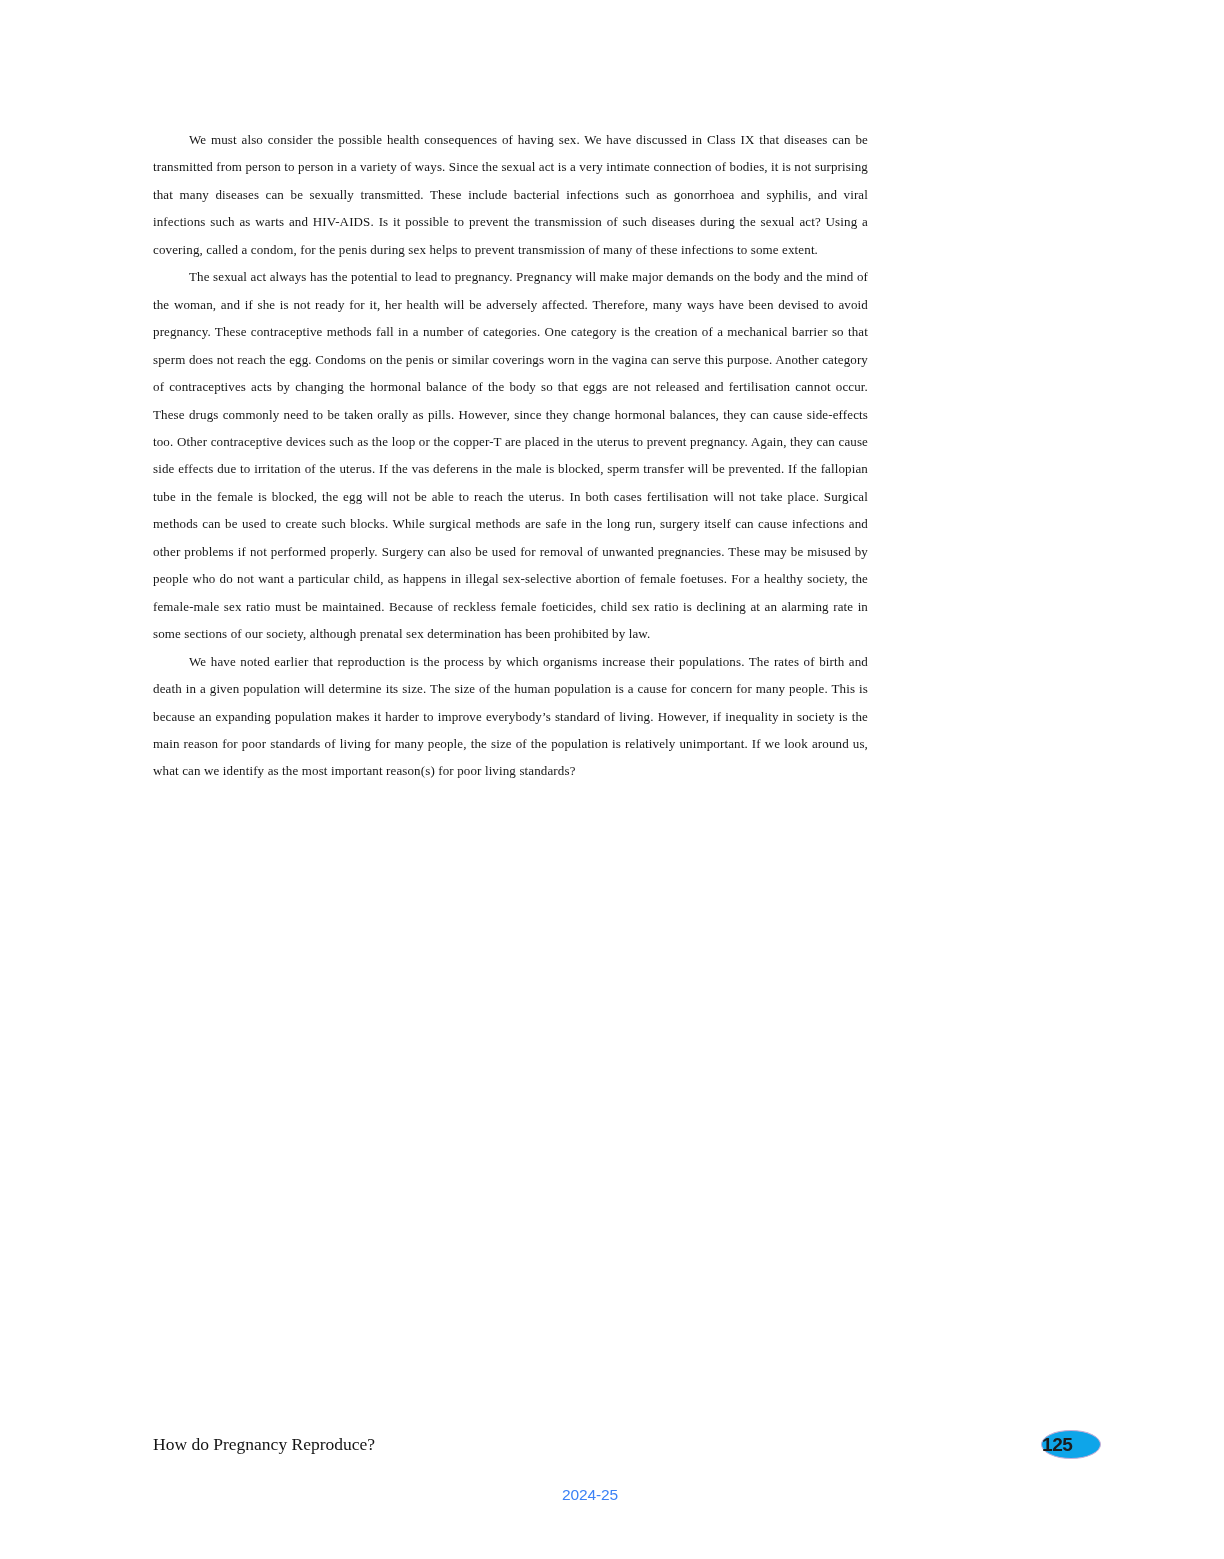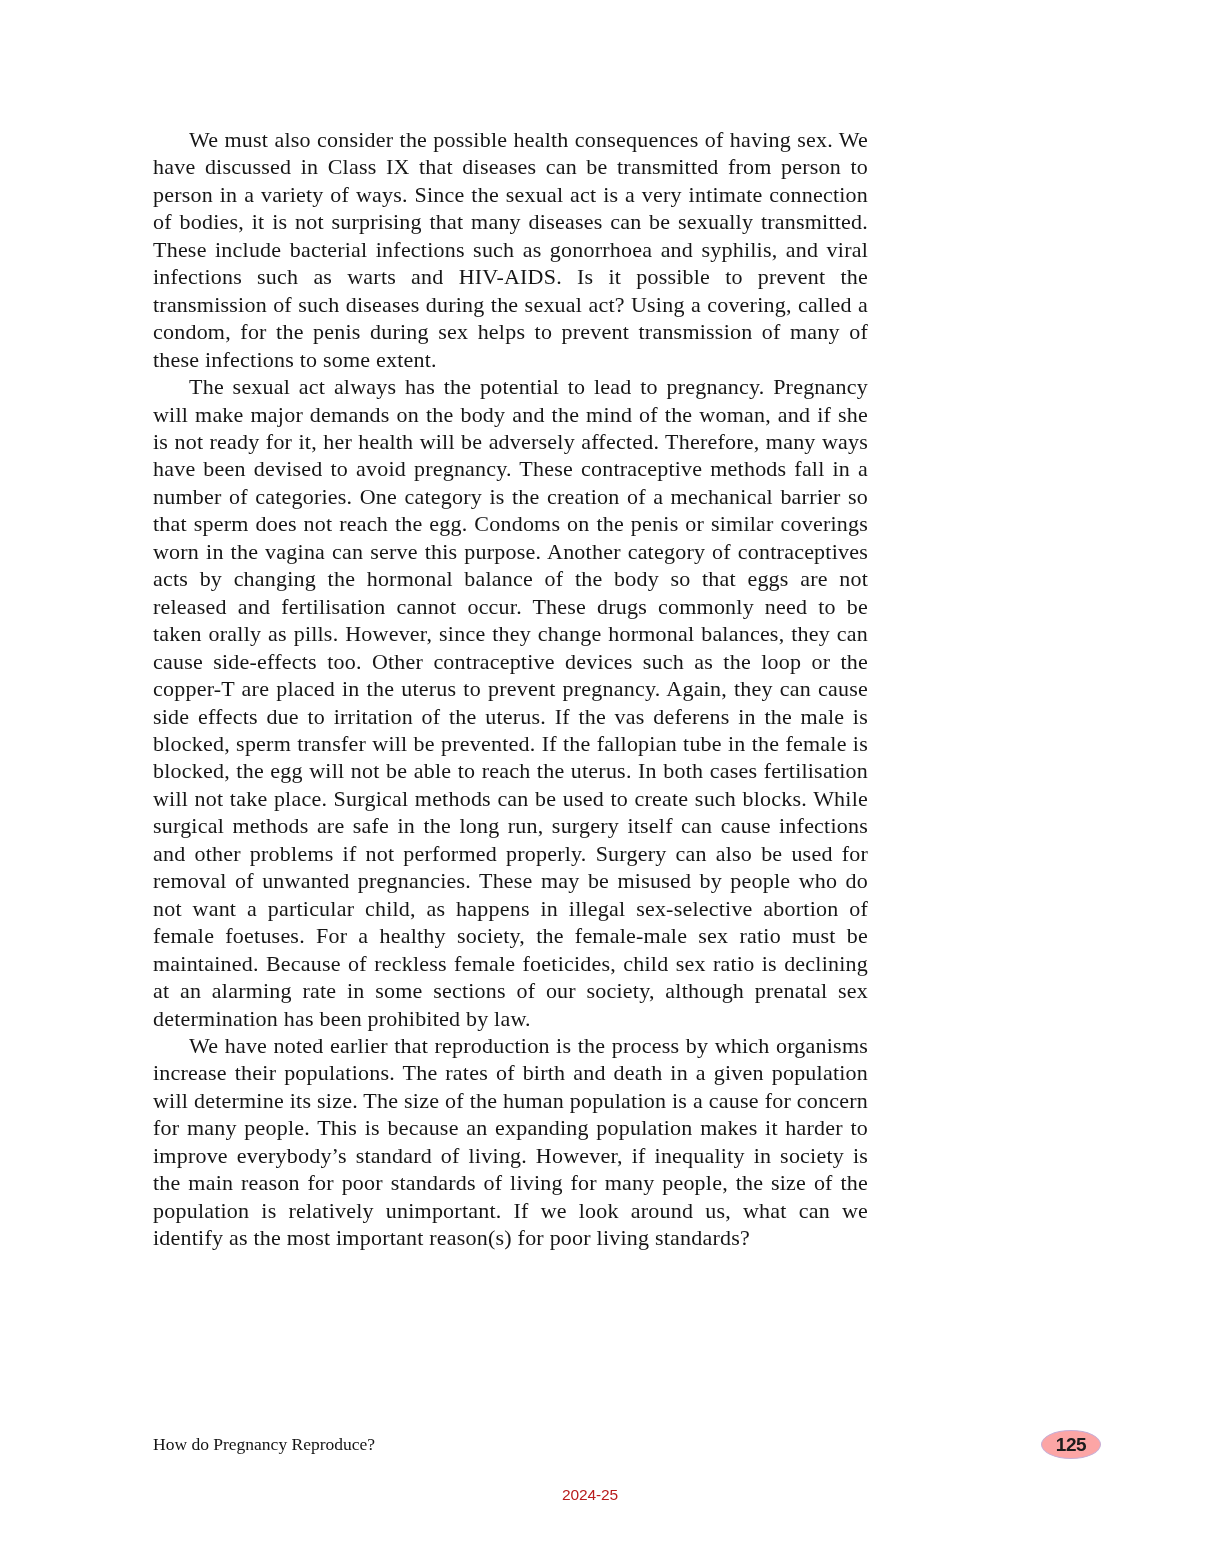--- a/index.html
+++ b/index.html
@@ -29,21 +29,21 @@
     position: absolute;
     left: 153px;
     top: 126px;
     width: 715px;
   }
 
   .para {
     margin: 0;
     text-align: justify;
     text-justify: inter-word;
-    font-size: 22px;
+    font-size: 13px;
     line-height: 27.45px;
     text-indent: 36px;
     color: #161616;
     letter-spacing: 0.01em;
     -webkit-font-smoothing: antialiased;
   }
 
   .para + .para {
     margin-top: 0;
   }
@@ -68,46 +68,45 @@
     white-space: nowrap;
   }
 
   .page-badge {
     position: absolute;
     right: 0;
     top: 0;
     width: 60px;
     height: 29px;
     border-radius: 50%;
-    background: #fca5a5;
+    background: #0ea5e9;
     border: 1px solid #c7aed6;
     box-sizing: border-box;
     display: flex;
     align-items: center;
-    justify-content: center;
   }
 
   .page-badge-num {
     font-family: "Liberation Sans", "DejaVu Sans", sans-serif;
     font-size: 19px;
     font-weight: bold;
     color: #1c1c1c;
     letter-spacing: -0.02em;
     line-height: 1;
   }
 
   .year-mark {
     position: absolute;
     left: 0;
     top: 1486px;
     width: 1180px;
     text-align: center;
     font-family: "Liberation Sans", "DejaVu Sans", sans-serif;
     font-size: 15.5px;
-    color: #b91c1c;
+    color: #3b82f6;
     letter-spacing: -0.01em;
   }
 </style>
 </head>
 <body>
 
 <div class="page">
 
   <div class="content">
     <p class="para">We must also consider the possible health consequences of having sex. We have discussed in Class IX that diseases can be transmitted from person to person in a variety of ways. Since the sexual act is a very intimate connection of bodies, it is not surprising that many diseases can be sexually transmitted. These include bacterial infections such as gonorrhoea and syphilis, and viral infections such as warts and HIV-AIDS. Is it possible to prevent the transmission of such diseases during the sexual act? Using a covering, called a condom, for the penis during sex helps to prevent transmission of many of these infections to some extent.</p>

